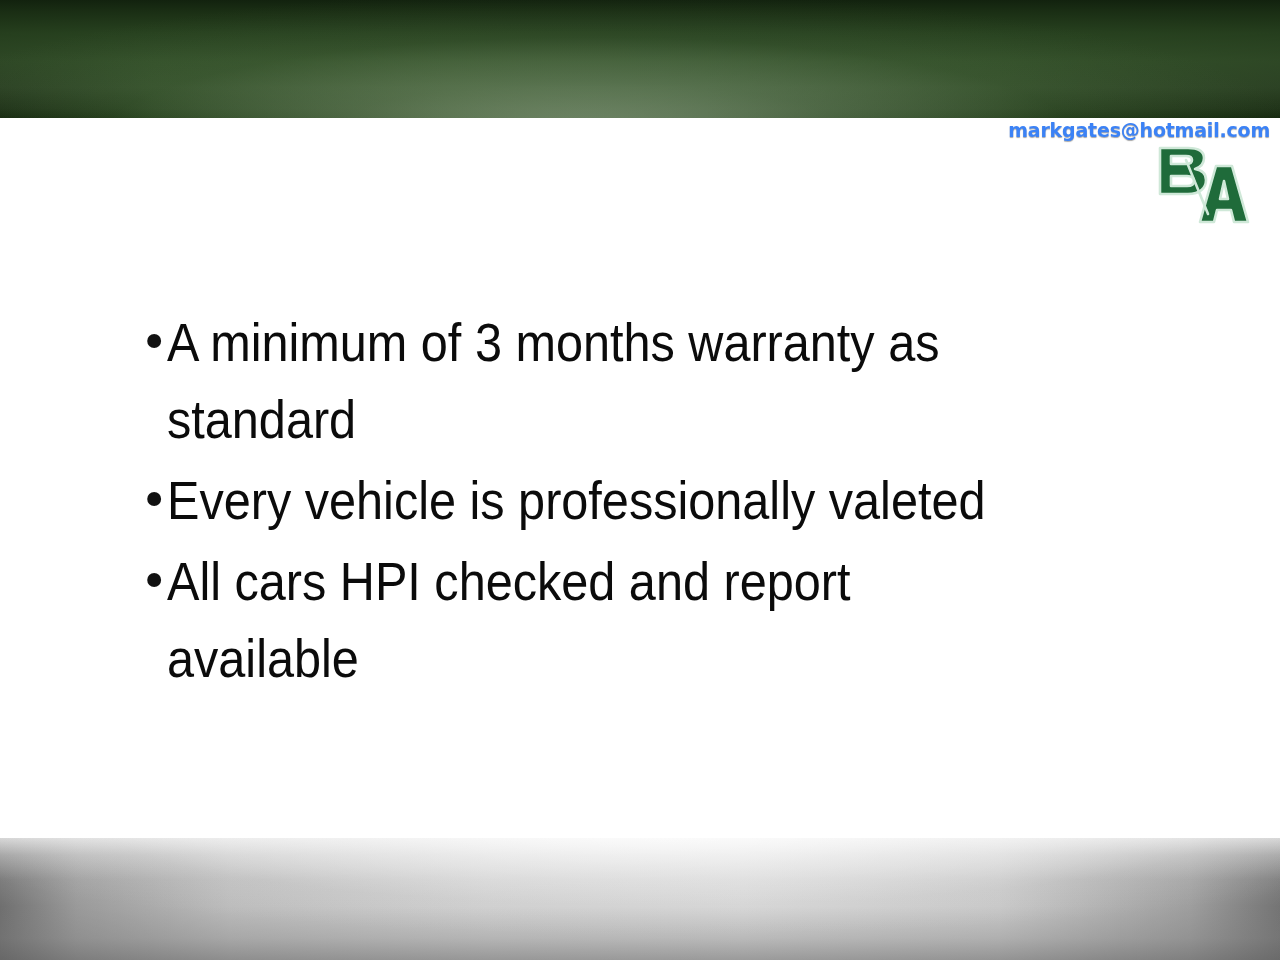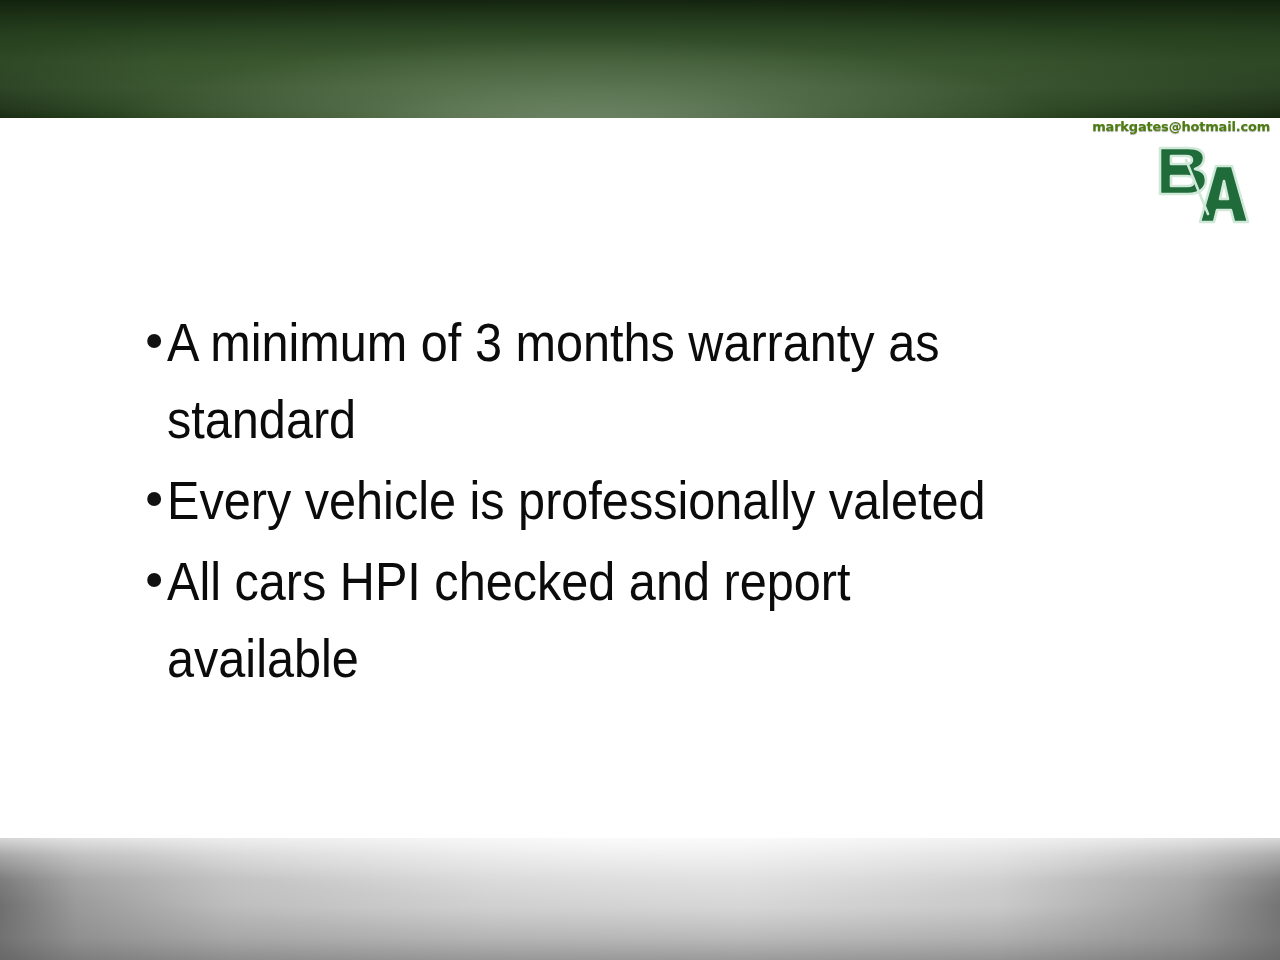--- a/index.html
+++ b/index.html
@@ -115,24 +115,24 @@
     white-space:nowrap;
     transform:scaleX(1.02);
     transform-origin:left center;
   }
 
   .email-text {
     position:absolute;
     right:10px;
     top:119px;
     font-family:"DejaVu Sans", sans-serif;
-    font-size:13px;
+    font-size:19px;
     font-weight:700;
     letter-spacing:-0.2px;
-    color:#4d7c0f;
+    color:#3b82f6;
     text-shadow:0 1px 1px rgba(0,0,0,0.35);
     white-space:nowrap;
     z-index:6;
   }
 
   .bva-monogram {
     position:absolute;
     right:22px;
     top:136px;
     width:120px;

